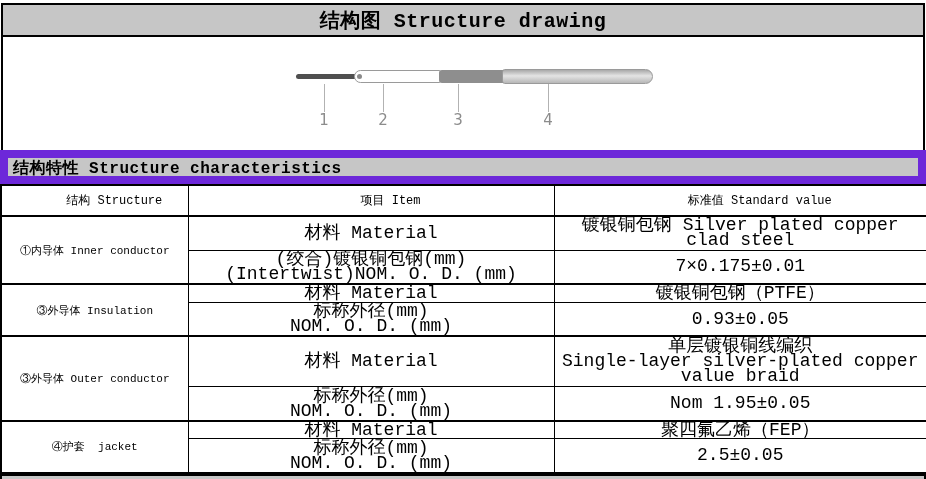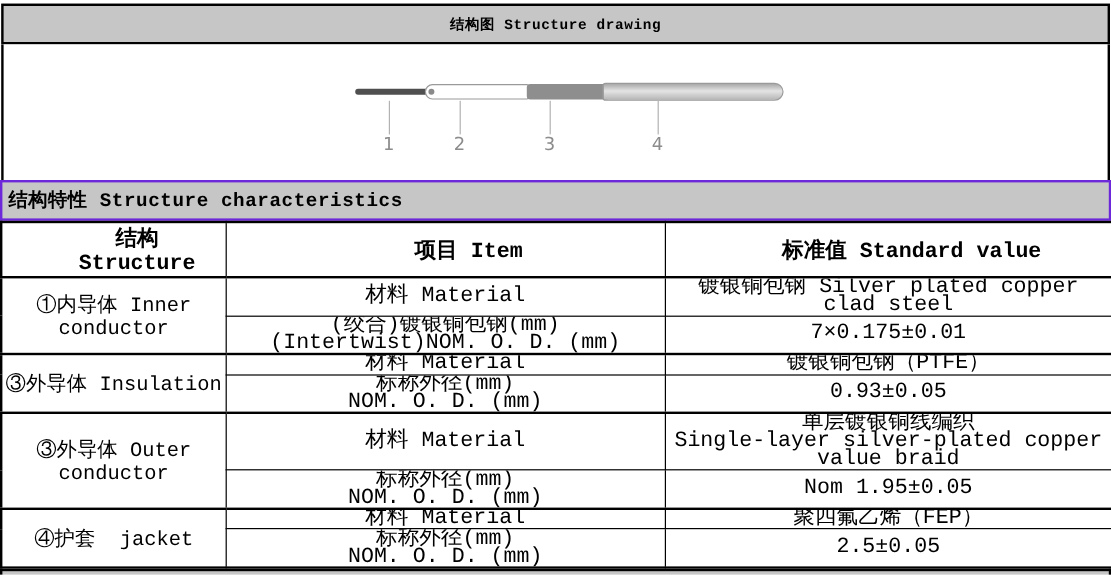--- a/index.html
+++ b/index.html
@@ -6,21 +6,21 @@
   body{
     width:926px;height:479px;position:relative;background:#ffffff;
     font-family:"Liberation Mono","DejaVu Sans Mono",monospace;color:#000;
     overflow:hidden;
   }
   
   #title-bar{
     position:absolute;top:3px;left:1px;width:924px;height:34px;box-sizing:border-box;
     background:#c6c6c6;border:2px solid #000;
     display:flex;align-items:center;justify-content:center;
-    font-weight:bold;font-size:12px;letter-spacing:.5px;
+    font-weight:bold;font-size:20px;letter-spacing:.5px;
   }
   
   #drawing-box{
     position:absolute;top:37px;left:1px;width:924px;height:113px;box-sizing:border-box;
     border-left:2px solid #000;border-right:2px solid #000;background:#fff;
   }
   .cable-part{position:absolute;box-sizing:border-box;}
   #inner-conductor{left:293px;top:37px;width:64px;height:5px;background:#4f4f4f;border-radius:3px;}
   #insulation{left:351px;top:33px;width:87px;height:13px;background:#fff;border:1px solid #9a9a9a;border-radius:7px 2px 2px 7px;}
   #insulation .tip-dot{position:absolute;left:2px;top:3px;width:5px;height:5px;border-radius:50%;background:#8a8a8a;}
@@ -30,33 +30,33 @@
     border:1px solid #9a9a9a;border-radius:3px 8px 8px 3px;}
   .leader{position:absolute;width:1px;height:28px;top:47px;background:#b2b2b2;}
   .dlabel{
     position:absolute;top:74px;width:20px;text-align:center;
     font-family:"DejaVu Sans","Liberation Sans",sans-serif;
     font-size:15px;color:#8c8c8c;
   }
   
   #section-bar{
     position:absolute;top:150px;left:0;width:926px;height:34px;box-sizing:border-box;
-    background:#c6c6c6;border:2px solid #6d28d9;
-    display:flex;align-items:center;padding-left:5px;
+    background:#c6c6c6;border:8px solid #6d28d9;
+    display:flex;align-items:flex-start;padding-left:5px;
     font-weight:bold;font-size:16px;letter-spacing:.5px;
   }
   
   #table-wrap{position:absolute;top:184px;left:0;width:926px;height:290px;}
   table{width:926px;height:290px;border-collapse:collapse;table-layout:fixed;border:2px solid #000;}
   th,td{
     border:1px solid #000;text-align:center;vertical-align:middle;
     padding:0 2px;font-size:13px;overflow:hidden;
   }
-  thead th{height:29px;font-weight:bold;font-size:18px;padding-left:41px;}
-  td.structure{font-size:17px;white-space:pre-wrap;}
+  thead th{height:29px;font-weight:normal;font-size:12px;padding-left:41px;}
+  td.structure{font-size:11px;white-space:pre-wrap;}
   .cell-line{line-height:15px;font-size:18px;}
   tr.g-top td{border-top:2px solid #000;}
   
   #next-section{
     position:absolute;top:474px;left:0;width:926px;height:5px;box-sizing:border-box;
     background:#c6c6c6;border-top:2px solid #000;border-left:2px solid #000;border-right:2px solid #000;
   }
 </style>
 </head>
 <body>

